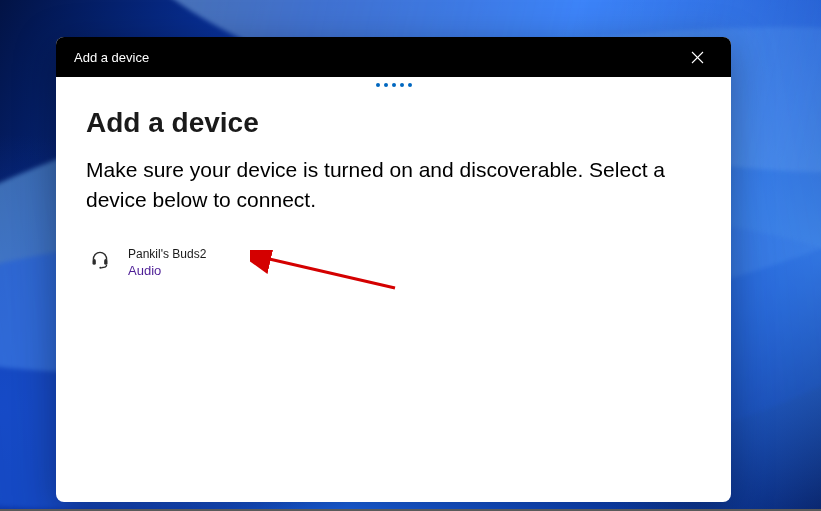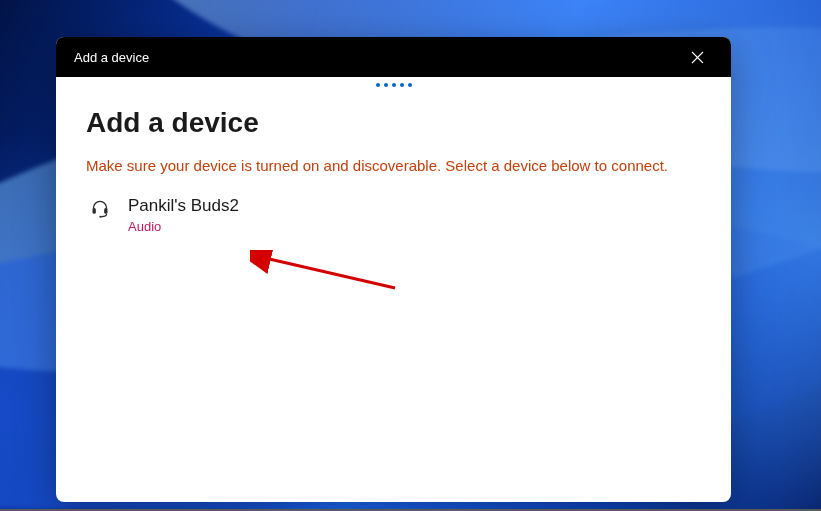--- a/index.html
+++ b/index.html
@@ -89,51 +89,51 @@
     .content {
       padding: 16px 30px 0 30px;
     }
     .main-title {
       font-size: 28px;
       font-weight: 600;
       color: #1a1a1a;
       margin-bottom: 16px;
     }
     .subtitle {
-      font-size: 15px;
-      color: #c2410c;
+      font-size: 21px;
+      color: #000000;
       line-height: 1.45;
-      margin-bottom: 12px;
+      margin-bottom: 24px;
     }
     .device-item {
       display: flex;
       align-items: flex-start;
       gap: 18px;
       padding: 6px 4px;
       cursor: pointer;
       border-radius: 4px;
     }
     .device-icon {
       width: 20px;
       height: 20px;
       margin-top: 3px;
       flex-shrink: 0;
     }
     .device-text {
       display: flex;
       flex-direction: column;
     }
     .device-name {
-      font-size: 17px;
+      font-size: 12px;
       color: #1a1a1a;
       line-height: 1.35;
     }
     .device-type {
       font-size: 13px;
-      color: #be185d;
+      color: #4c1d95;
       line-height: 1.35;
     }
     .annotation-arrow {
       position: absolute;
       left: 250px;
       top: 250px;
       pointer-events: none;
     }
     .bottom-border {
       position: absolute;

